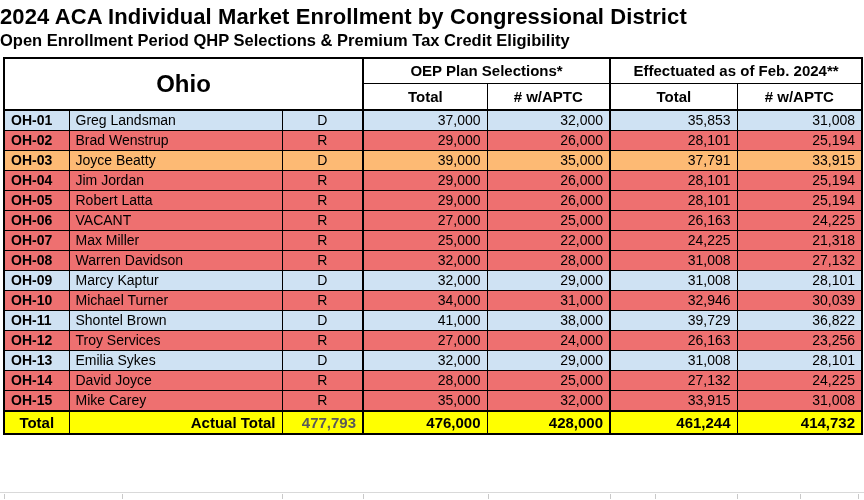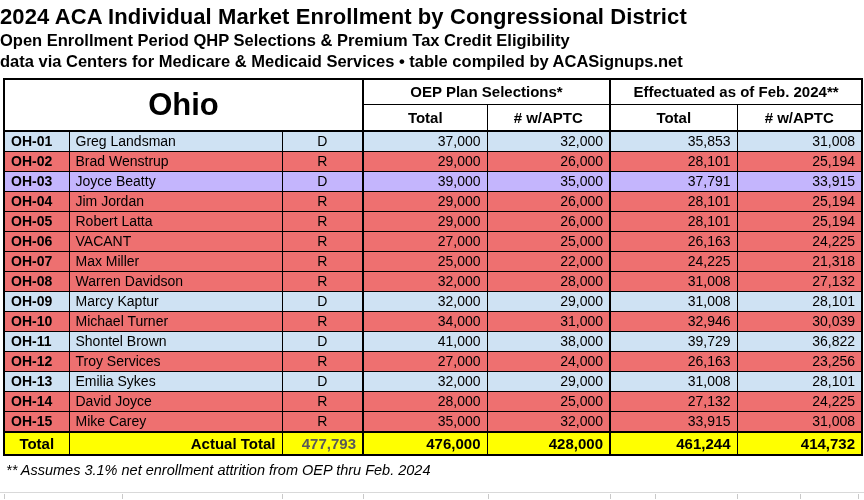--- a/index.html
+++ b/index.html
@@ -21,21 +21,21 @@
   .grid th,.grid td{
     border:1px solid #000;
     padding:0 6px;
     overflow:hidden;white-space:nowrap;
     box-sizing:border-box;
   }
   .thickL{border-left:2px solid #000 !important}
   thead th{background:#fff}
   thead{border-bottom:2px solid #000}
   .state-cell{
-    font-size:31px;font-weight:bold;text-align:center;
+    font-size:24px;font-weight:bold;text-align:center;
     border-right:2px solid #000 !important;vertical-align:middle;
   }
   .group{font-size:15px;font-weight:bold;text-align:center;height:25px}
   .sub{font-size:15px;font-weight:bold;text-align:center;height:27px}
 
   tbody td{height:19px;font-size:14px;line-height:19px}
   .dist{font-weight:bold;text-align:left;padding:0 2px}
   .rep{text-align:left}
   .party{text-align:center}
   .num{text-align:right}
@@ -57,21 +57,20 @@
   .bottom-grid .tick{
     position:absolute;top:1px;width:1px;height:5px;background:#c9c9c9;
   }
 </style>
 </head>
 <body>
 
 <div class="titles">
   <div class="title">2024 ACA Individual Market Enrollment by Congressional District</div>
   <div class="subtitle">Open Enrollment Period QHP Selections &amp; Premium Tax Credit Eligibility</div>
-  <div class="subtitle">data via Centers for Medicare &amp; Medicaid Services • table compiled by ACASignups.net</div>
 </div>
 
 <table class="grid">
   <colgroup>
     <col style="width:65px">
       <col style="width:213px">
       <col style="width:81px">
     <col style="width:124px">
       <col style="width:123px">
       <col style="width:127px">
@@ -102,21 +101,21 @@
       </tr>
       <tr style="background: rgb(238, 112, 112);">
         <td class="dist">OH-02</td>
         <td class="rep">Brad Wenstrup</td>
         <td class="party">R</td>
         <td class="num thickL">29,000</td>
         <td class="num">26,000</td>
         <td class="num thickL">28,101</td>
         <td class="num">25,194</td>
       </tr>
-      <tr style="background: #c4b5fd;">
+      <tr style="background: #fdba74;">
         <td class="dist">OH-03</td>
         <td class="rep">Joyce Beatty</td>
         <td class="party">D</td>
         <td class="num thickL">39,000</td>
         <td class="num">35,000</td>
         <td class="num thickL">37,791</td>
         <td class="num">33,915</td>
       </tr>
       <tr style="background: rgb(238, 112, 112);">
         <td class="dist">OH-04</td>
@@ -234,21 +233,20 @@
       <td class="num" id="actual-total-value" style="background: rgb(255, 255, 0); color: rgb(89, 89, 89);">477,793</td>
       <td class="num thickL" style="background: rgb(255, 255, 0);">476,000</td>
       <td class="num" style="background: rgb(255, 255, 0);">428,000</td>
       <td class="num thickL" style="background: rgb(255, 255, 0);">461,244</td>
       <td class="num" style="background: rgb(255, 255, 0);">414,732</td>
     </tr>
   </tfoot>
 </table>
 
 <div class="footnotes">
-  <div>** Assumes 3.1% net enrollment attrition from OEP thru Feb. 2024</div>
 </div>
 
 <div class="bottom-grid">
     <span class="tick" style="left: 4px;"></span>
     <span class="tick" style="left: 122px;"></span>
     <span class="tick" style="left: 282px;"></span>
     <span class="tick" style="left: 363px;"></span>
     <span class="tick" style="left: 488px;"></span>
     <span class="tick" style="left: 610px;"></span>
     <span class="tick" style="left: 655px;"></span>

